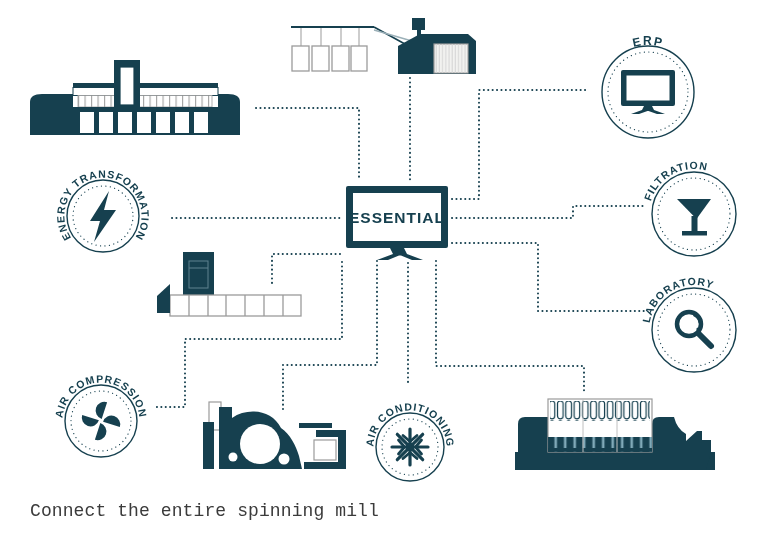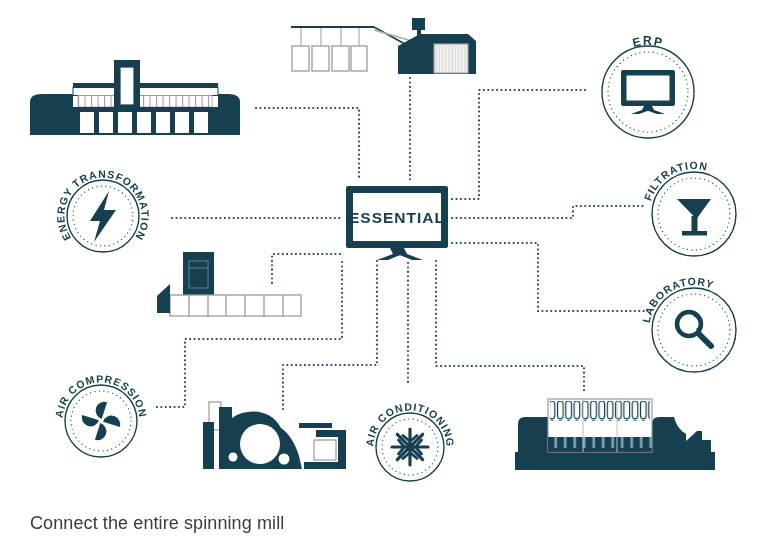--- a/index.html
+++ b/index.html
@@ -1,20 +1,20 @@
 <!DOCTYPE html>
 <html><head>
 <meta charset="utf-8">
 <style>
   html,body{margin:0;padding:0;background:#fff;}
   .stage{position:relative;width:768px;height:560px;background:#ffffff;overflow:hidden;
          font-family:"Liberation Sans",sans-serif;}
   .stage svg{position:absolute;left:0;top:0;}
-  .caption{position:absolute;left:30px;top:513px;font-size:18px;color:#3b3b3b;
-           font-family:Liberation Sans, sans-serif;letter-spacing:0.1px;}
+  .caption{position:absolute;left:30px;top:501px;font-size:18px;color:#3b3b3b;
+           font-family:Liberation Mono, monospace;letter-spacing:0.1px;}
   .ink{fill:#16404F;}
   .dotline{fill:none;stroke:#16404F;stroke-width:2;stroke-linecap:round;
            stroke-dasharray:0.1 4.3;}
   .ringdot{fill:none;stroke:#16404F;stroke-width:1.2;stroke-linecap:round;
            stroke-dasharray:0.1 4.4;}
   .node-circle{fill:#ffffff;stroke:#16404F;stroke-width:1.4;}
   .arc-label{font-family:"Liberation Sans",sans-serif;font-weight:bold;font-size:10.5px;
              letter-spacing:1px;fill:#16404F;}
   .arc-label-lg{font-size:12px;letter-spacing:1.5px;}
   .gray-line{stroke:#9b9b9b;fill:#ffffff;}

